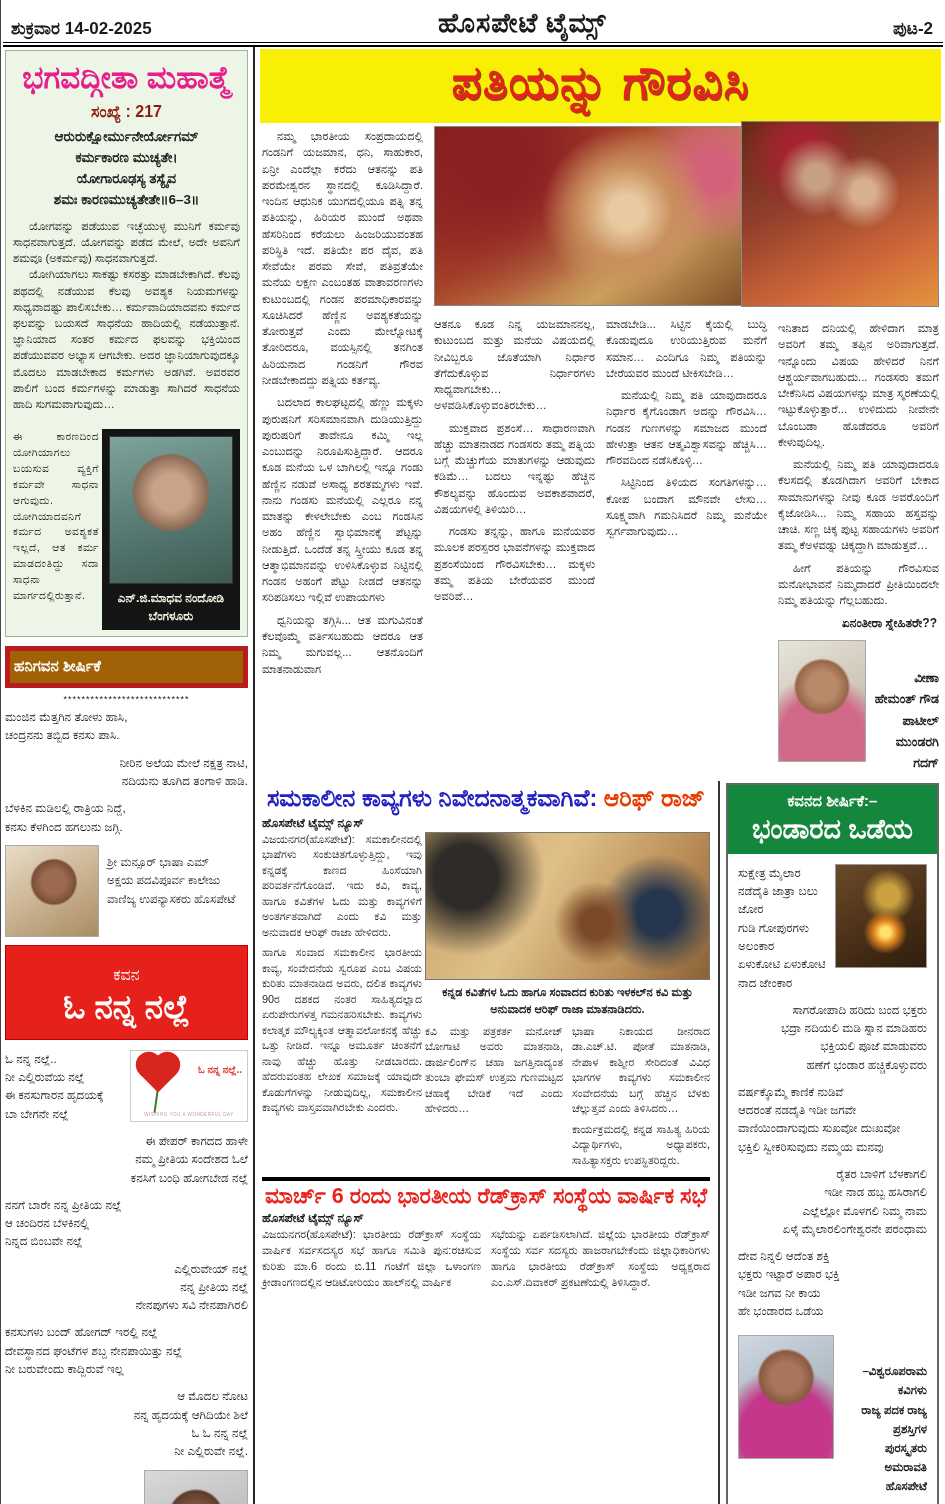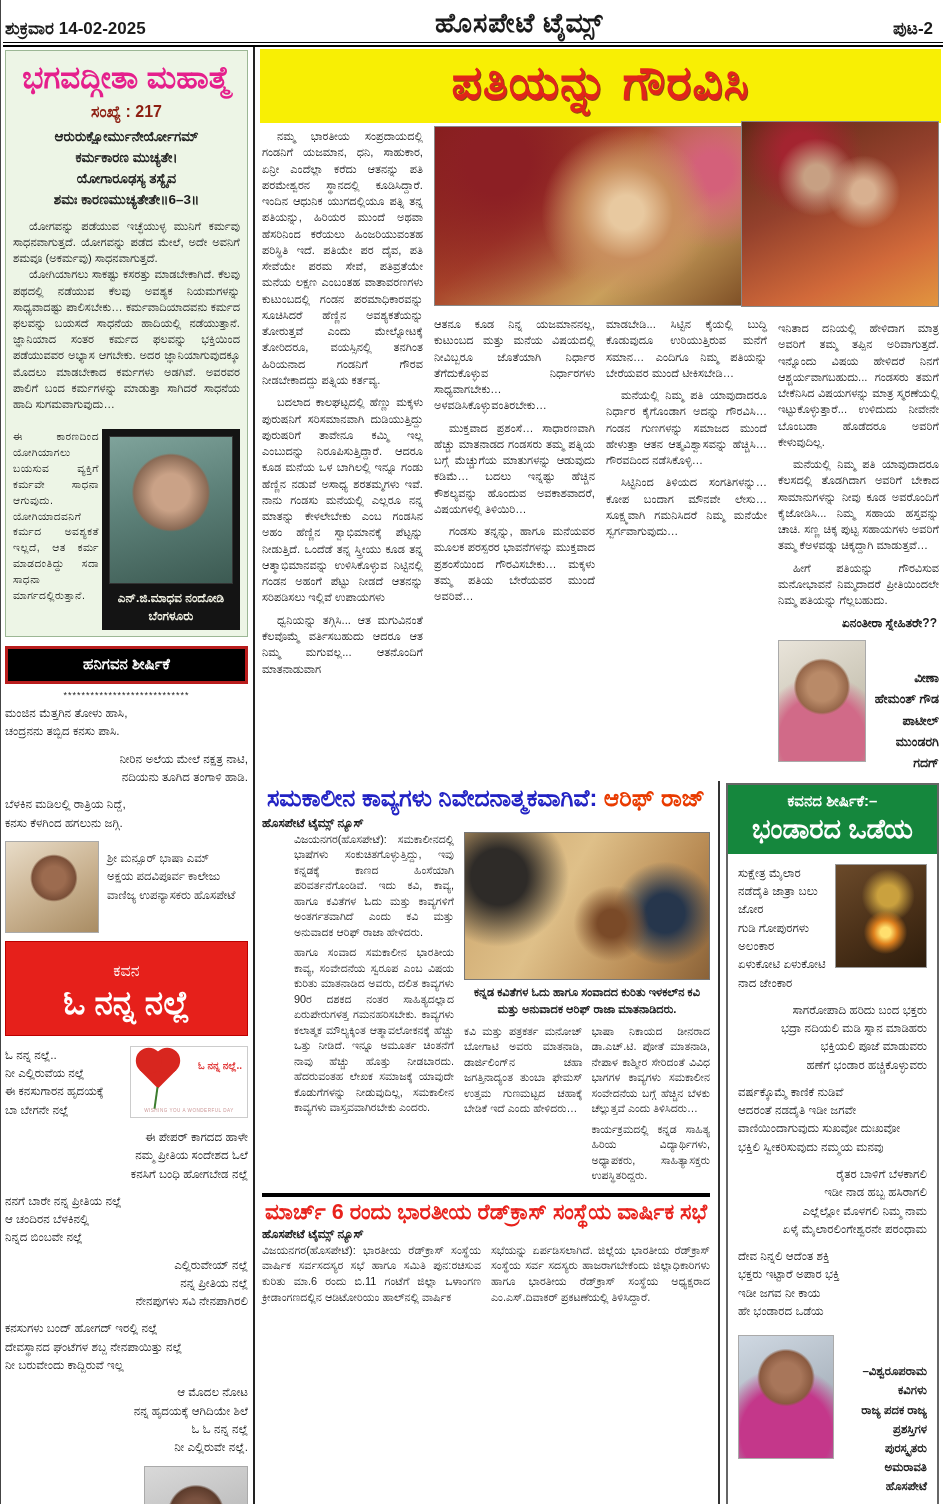--- a/index.html
+++ b/index.html
@@ -1,20 +1,20 @@
 <!DOCTYPE html>
 <html><head>
 <meta charset="utf-8">
 <style>
   * { margin:0; padding:0; box-sizing:border-box; }
   body { background:#e8e8e8; font-family:"Liberation Sans","DejaVu Sans",sans-serif; color:#1b1b1b; }
   .page { width:945px; min-height:1504px; margin:0 auto; background:#fff; border-left:1px solid #444; position:relative; overflow:hidden; }
 
   
-  .masthead { display:flex; align-items:flex-end; justify-content:space-between; padding:8px 12px 3px 4px; }
+  .masthead { display:flex; align-items:flex-end; justify-content:space-between; padding:8px 12px 3px 10px; }
   .masthead .date, .masthead .pageno { font-weight:bold; font-size:17px; }
   .masthead .paper-title { font-weight:bold; font-size:27px; letter-spacing:1px;font-family:Liberation Serif, serif; }
   .mast-rule { border-top:1px solid #000; border-bottom:2px solid #000; height:5px; margin:0 2px; }
 
   
   .cols { display:flex; align-items:stretch; }
   .left-col { width:254px; flex:0 0 254px; border-right:2px solid #222; padding:3px 5px 6px 4px; }
   .right-col { flex:1; padding:2px 4px 0 5px; display:flex; flex-direction:column; }
 
   
@@ -28,21 +28,21 @@
   .gita-foot { display:flex; gap:3px; text-align:left; margin-top:17px; }
   .gita-side { width:86px; flex:0 0 86px; font-size:10.6px; line-height:1.5; text-align:justify; letter-spacing:.5px; }
   .gita-frame { flex:1; background:#141414; padding:7px 7px 5px; }
   .gita-photo { height:148px; background:
       radial-gradient(circle at 50% 38%, #caa287 17%, #8a6a55 34%, transparent 36%),
       linear-gradient(165deg,#7fa39b 0%, #5d8179 45%, #3c5a52 100%); border:1px solid #333; }
   .gita-cap { color:#f2f2e4; font-size:12px; font-weight:bold; text-align:center; line-height:1.5; padding-top:5px; }
 
   
   .hani { margin-top:9px; }
-  .hani-head { border:3px solid #b91c1c; background:#000000; color:#fff; text-align:center; padding:6px 4px 8px; }
+  .hani-head { border:5px solid #b91c1c; background:#a16207; color:#fff; text-align:left; padding:6px 4px 8px; }
   .hani-head .l1 { font-size:15px; font-weight:bold; }
   .hani-head .l2 { font-size:22px; font-weight:bold; margin-top:3px; }
   .stars { text-align:center; font-size:9px; letter-spacing:1px; margin:6px 0 4px; color:#222; }
   .poem p { font-size:11.8px; line-height:1.55; }
   .stanza { margin-bottom:9px; }
   .st-right { text-align:right; }
   .hani-credit { display:flex; gap:8px; margin-top:4px; align-items:flex-start; }
   .hani-photo { width:94px; height:92px; flex:0 0 94px; border:1px solid #aaa; background:
       radial-gradient(circle at 52% 40%, #9c6b4f 16%, #7a4f38 30%, transparent 33%),
       linear-gradient(150deg,#e8dcc8 0%, #cbb493 50%, #a98c63 100%); }
@@ -94,21 +94,21 @@
       linear-gradient(150deg,#e9e4da 0%, #c9c4b4 60%, #a9a494 100%); }
   .auth-row .who { flex:1; font-weight:bold; font-size:12.6px; text-align:right; line-height:1.7; padding-top:28px; }
 
   
   .lower { display:flex; margin-top:6px; border-bottom:5px solid #000; }
   .mid { width:460px; flex:0 0 460px; border-right:2px solid #333; padding:2px 8px 4px 2px; }
   .sam-head { text-align:center; font-size:23.5px; font-weight:bold; margin:2px 0 4px; }
   .sam-head .blue { color:#2222c4; }
   .sam-head .red { color:#e93b00; }
   .press { font-weight:bold; font-size:12px; margin-bottom:2px; }
-  .sam-body { display:flex; gap:10px;margin-left:32px; }
+  .sam-body { display:flex; gap:3px; }
   .sam-left { width:160px; flex:0 0 160px; font-size:10.9px; text-align:justify; line-height:1.42; }
   .sam-left p, .sam-right p { margin-bottom:5px; }
   .sam-right { flex:1; font-size:10.9px; line-height:1.42; }
   .conf-photo { width:100%; height:148px; border:1px solid #777; background:
       radial-gradient(circle at 14% 30%, #2e2b28 12%, transparent 30%),
       radial-gradient(circle at 60% 62%, #7a4a28 8%, transparent 22%),
       radial-gradient(circle at 82% 55%, #26364c 9%, transparent 24%),
       linear-gradient(120deg,#caa36a 0%, #dfc089 40%, #b98c55 75%, #8a6238 100%); }
   .conf-cap { font-weight:bold; font-size:11.3px; text-align:center; line-height:1.5; margin:4px 0 6px; }
   .sam-2col { display:flex; gap:9px; text-align:justify; }

